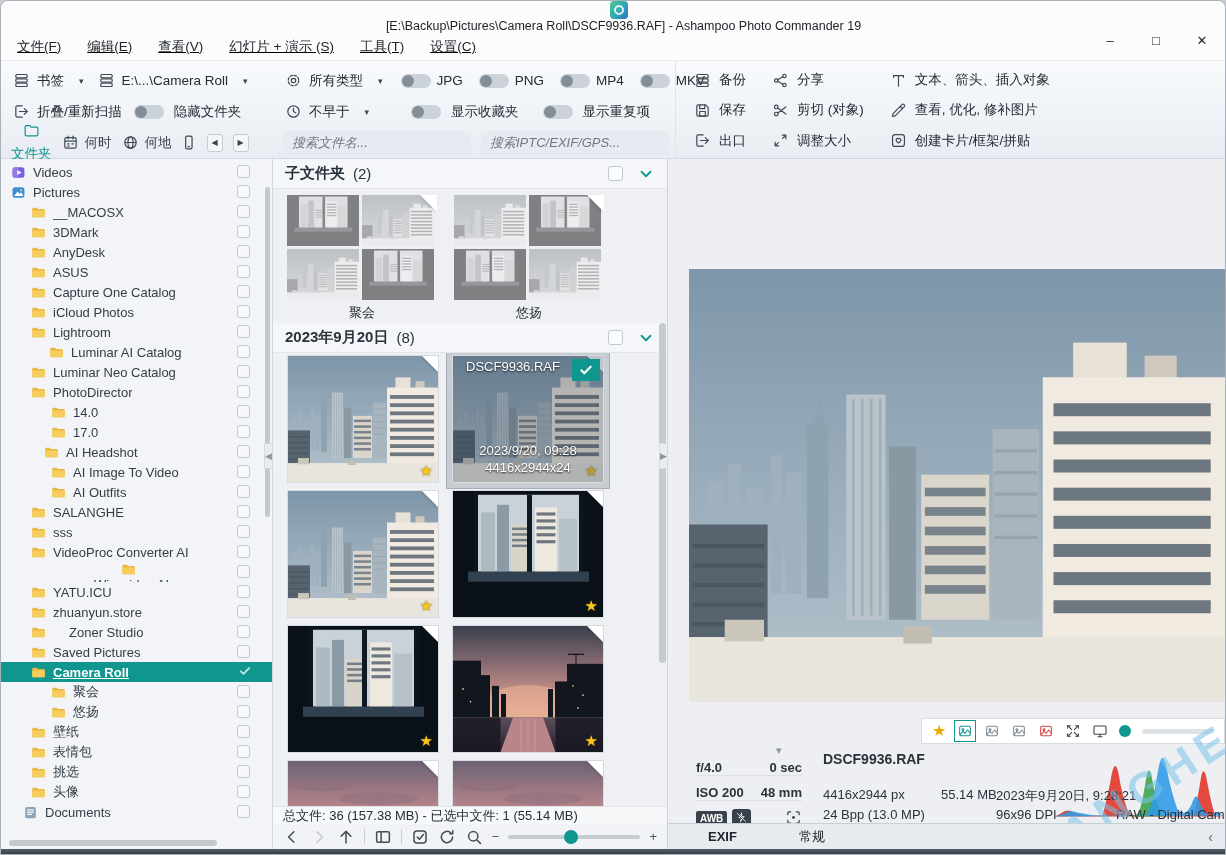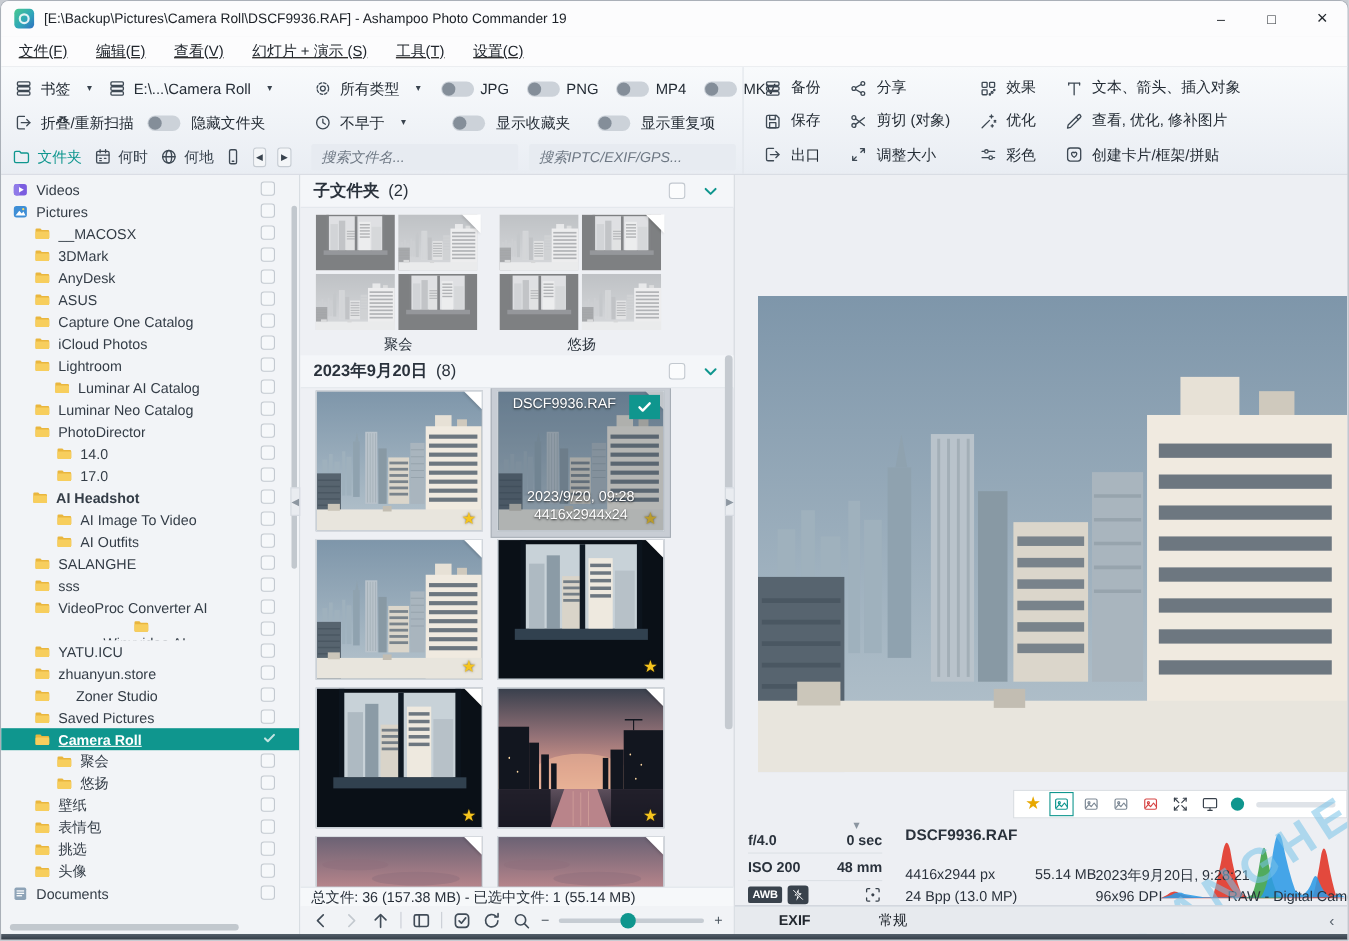--- a/index.html
+++ b/index.html
@@ -1,19 +1,19 @@
 <!DOCTYPE html>
 <html><head>
 <meta charset="utf-8">
 <style>
   html,body{margin:0;padding:0;background:#c8ccd2;font-family:"Liberation Sans","DejaVu Sans",sans-serif;}
   *{box-sizing:border-box;}
   .window{position:relative;width:1226px;height:855px;background:#f2f4f7;border-radius:8px 8px 0 0;overflow:hidden;border:1px solid #aab0b8;}
   
-  .titlebar{height:32px;background:#fcfcfd;display:flex;align-items:center;padding:0 0 0 12px;}
+  .titlebar{height:32px;background:#fcfcfd;display:flex;align-items:center;padding:0 0 0 12px;flex-direction:column;}
   .app-icon{width:18px;height:18px;border-radius:4px;background:linear-gradient(135deg,#49c98f 0%,#2fa7b8 55%,#2f6fc1 100%);position:relative;flex:none;}
   .app-icon::after{content:'';position:absolute;inset:4px;border-radius:50%;border:2px solid rgba(255,255,255,.85);}
   .title-text{font-size:12.5px;color:#1c2127;margin-left:9px;white-space:nowrap;}
   .win-controls{margin-left:auto;display:flex;height:100%;}
   .win-btn{width:46px;display:flex;align-items:center;justify-content:center;font-size:13px;color:#23282e;cursor:default;}
   
   .menubar{height:28px;background:#fcfcfd;display:flex;align-items:center;gap:26px;padding-left:16px;border-bottom:1px solid #eceef1;text-decoration:underline;}
   .menu-item{font-size:13.5px;color:#20262d;}
   
   .toolbar{height:98px;background:linear-gradient(#f8fafc,#e9edf3);display:flex;border-bottom:1px solid #d4d9df;}
@@ -26,21 +26,21 @@
   .caret{font-size:9px;color:#39434e;margin-left:8px;}
   .ic{width:17px;height:17px;stroke:#3e4954;stroke-width:1.7;fill:none;stroke-linecap:round;stroke-linejoin:round;flex:none;}
   .tgl{width:30px;height:14px;border-radius:7px;background:#ccd2d9;position:relative;flex:none;display:inline-block;}
   .tgl::before{content:'';position:absolute;left:1px;top:1px;width:12px;height:12px;border-radius:50%;background:#848e99;}
   .tgl-lbl{font-size:13.5px;color:#242c35;white-space:nowrap;}
   .fmt-row{display:flex;align-items:center;gap:8px;margin-left:6px;}
   .fmt-item{display:flex;align-items:center;gap:6px;margin-right:8px;}
   .search-inp{width:188px;height:24px;background:#e7ebf1;border:none;border-radius:2px;padding:0 9px;font-size:13px;color:#333;font-family:inherit;}
   .search-inp::placeholder{font-style:italic;color:#6e7884;}
   .side-tab{display:inline-flex;align-items:center;gap:6px;font-size:13.5px;color:#39434e;white-space:nowrap;}
-  .side-tab.active{color:#0f968e;}
+  .side-tab.active{color:#0f968e;flex-direction:column;}
   .side-tab.active .ic{stroke:#0f968e;}
   .mini-btn{width:16px;height:18px;border:1px solid #c5cbd2;background:#f4f6f8;border-radius:3px;font-size:8px;color:#39434e;display:inline-flex;align-items:center;justify-content:center;padding:0;}
   .act-col{display:flex;flex-direction:column;}
   .act-btn{height:31px;display:flex;align-items:center;gap:8px;background:none;border:none;font-size:13.5px;color:#242c35;white-space:nowrap;font-family:inherit;padding:0;}
   
   .main{position:relative;height:690px;display:flex;}
   
   .sidebar{width:272px;flex:none;position:relative;background:#f2f4f7;border-right:1px solid #d2d7dd;overflow:hidden;}
   .tree{padding-top:3px;}
   .trow{height:20px;display:flex;align-items:center;position:relative;padding-right:40px;}
@@ -97,21 +97,21 @@
   .strip-star{font-size:16px;color:#e8a800;line-height:1;}
   .sic{width:16px;height:16px;stroke:#7c8894;stroke-width:1.6;fill:none;stroke-linecap:round;stroke-linejoin:round;flex:none;}
   .sic.teal{stroke:#0f968e;outline:1px solid #0f968e;outline-offset:2px;}
   .sic.red{stroke:#d64545;}
   .sic.dark{stroke:#39424c;}
   .strip-dot{width:12px;height:12px;border-radius:50%;background:#0f968e;flex:none;}
   .strip-track{width:110px;height:5px;border-radius:3px;background:#dfe3e8;}
   .collapse-tri{position:absolute;left:108px;top:585px;font-size:11px;color:#8b95a0;}
   .exif{position:absolute;left:10px;top:592px;right:0;height:72px;font-size:13px;color:#2a323c;z-index:2;}
   .ex-l{position:absolute;left:2px;top:0;width:122px;}
-  .ex-lrow{height:25px;display:flex;justify-content:space-between;align-items:center;border-bottom:1px solid #dde1e6;font-weight:bold;}
+  .ex-lrow{height:25px;display:flex;justify-content:space-between;align-items:flex-end;border-bottom:1px solid #dde1e6;font-weight:bold;margin-left:16px;}
   .ex-lrow:last-child{border-bottom:none;}
   .awb{background:#39424c;color:#fff;font-size:10px;font-weight:bold;padding:2px 4px;border-radius:2px;}
   .flashbox{width:19px;height:17px;background:#39424c;border-radius:3px;display:flex;align-items:center;justify-content:center;}
   .flashbox svg{width:13px;height:13px;}
   .meter-ic{width:17px;height:17px;stroke:#39424c;stroke-width:1.7;fill:none;stroke-linecap:round;}
   .ex-m{position:absolute;left:145px;top:0;width:175px;}
   .ex-file{font-weight:bold;font-size:14px;}
   .ex-line{position:absolute;white-space:nowrap;}
   .ex-r{position:absolute;left:318px;top:0;}
   .histo{position:absolute;right:2px;top:579px;width:168px;height:86px;z-index:1;}
@@ -622,40 +622,20 @@
           <button class="act-btn">
             <svg class="ic">
               <use href="#i-resize" xlink:href="#i-resize"></use>
             </svg>
             <span>调整大小</span>
           </button>
         </div>
         <div class="act-col">
           <button class="act-btn">
             <svg class="ic">
-              <use href="#i-effects" xlink:href="#i-effects"></use>
-            </svg>
-            <span>效果</span>
-          </button>
-          <button class="act-btn">
-            <svg class="ic">
-              <use href="#i-wand" xlink:href="#i-wand"></use>
-            </svg>
-            <span>优化</span>
-          </button>
-          <button class="act-btn">
-            <svg class="ic">
-              <use href="#i-sliders" xlink:href="#i-sliders"></use>
-            </svg>
-            <span>彩色</span>
-          </button>
-        </div>
-        <div class="act-col">
-          <button class="act-btn">
-            <svg class="ic">
               <use href="#i-text" xlink:href="#i-text"></use>
             </svg>
             <span>文本、箭头、插入对象</span>
           </button>
           <button class="act-btn">
             <svg class="ic">
               <use href="#i-pen" xlink:href="#i-pen"></use>
             </svg>
             <span>查看, 优化, 修补图片</span>
           </button>
@@ -763,21 +743,21 @@
             <span class="t-lbl">14.0</span>
             <span class="t-cb"></span>
           </div>
           <div class="trow" style="padding-left: 50px;">
             <svg class="t-ic">
               <use href="#t-folder" xlink:href="#t-folder"></use>
             </svg>
             <span class="t-lbl">17.0</span>
             <span class="t-cb"></span>
           </div>
-          <div class="trow" style="padding-left: 28px; font-weight: bold;">
+          <div class="trow" style="padding-left: 43px;">
             <svg class="t-ic">
               <use href="#t-folder" xlink:href="#t-folder"></use>
             </svg>
             <span class="t-lbl">AI Headshot</span>
             <span class="t-cb"></span>
           </div>
           <div class="trow" style="padding-left: 50px;">
             <svg class="t-ic">
               <use href="#t-folder" xlink:href="#t-folder"></use>
             </svg>
@@ -891,21 +871,21 @@
             <span class="t-lbl">挑选</span>
             <span class="t-cb"></span>
           </div>
           <div class="trow" style="padding-left: 30px;">
             <svg class="t-ic">
               <use href="#t-folder" xlink:href="#t-folder"></use>
             </svg>
             <span class="t-lbl">头像</span>
             <span class="t-cb"></span>
           </div>
-          <div class="trow" style="padding-left: 10px;">
+          <div class="trow" style="padding-left: 10px; margin-left: 12px;">
             <svg class="t-ic">
               <use href="#t-doc" xlink:href="#t-doc"></use>
             </svg>
             <span class="t-lbl">Documents</span>
             <span class="t-cb"></span>
           </div>
         </div>
       <div class="v-sb"></div>
       <div class="h-sb"></div>
     </div>

